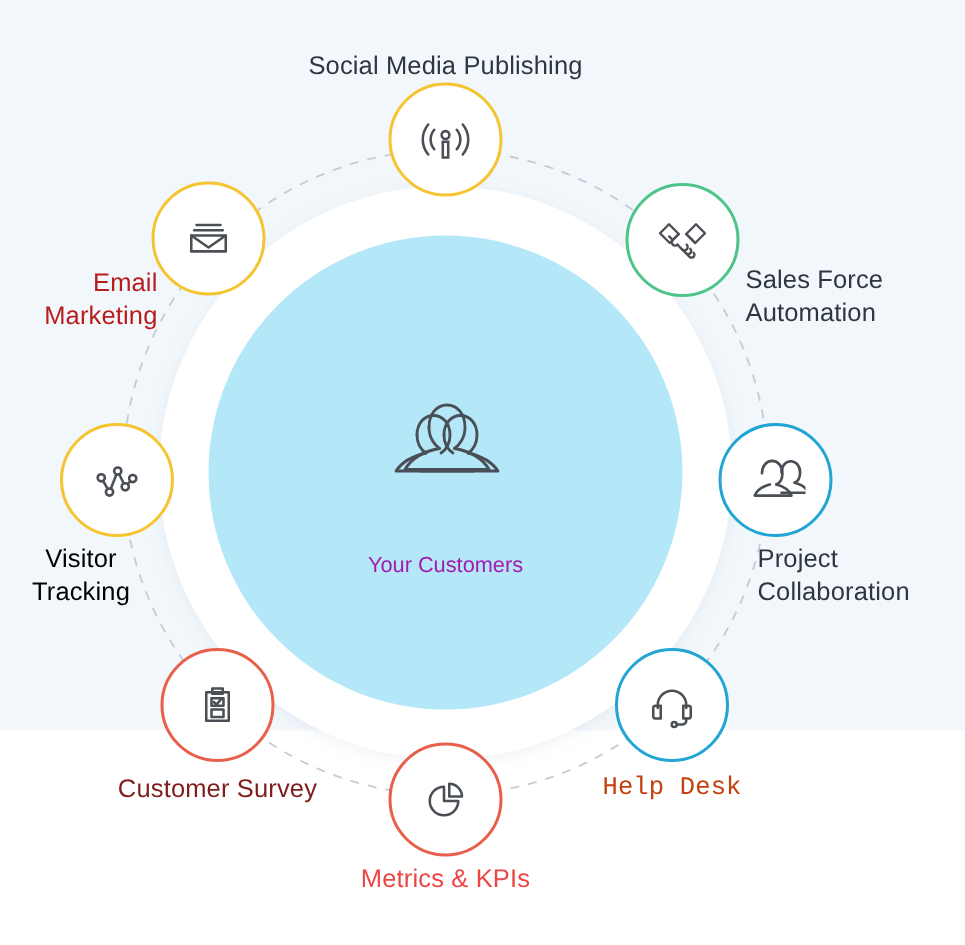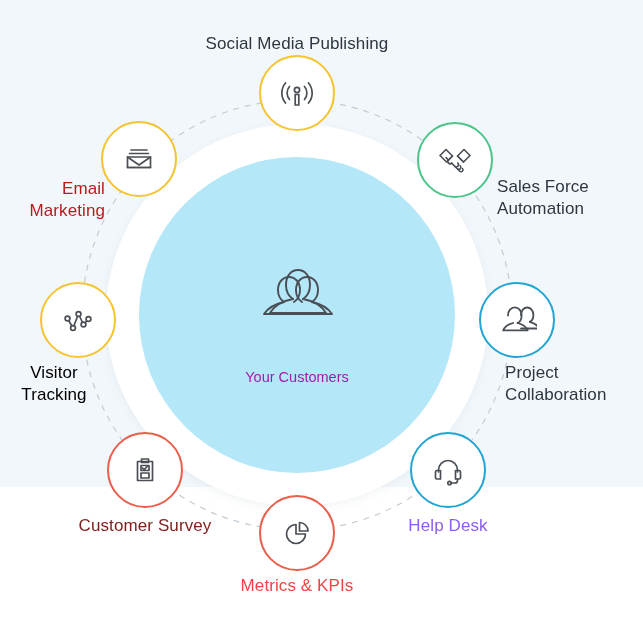--- a/index.html
+++ b/index.html
@@ -170,21 +170,21 @@
         <svg width="40" height="40" viewBox="0 0 40 40" fill="none" stroke="#4a4f56" stroke-width="1.7" stroke-linejoin="round" stroke-linecap="round">
           <path d="M10.5 22v-2a9.5 9.5 0 0 1 19 0v2"></path>
           <path d="M9 20.5h3.5v8.5H9a1.5 1.5 0 0 1-1.5-1.5v-5.5A1.5 1.5 0 0 1 9 20.5z"></path>
           <path d="M31 20.5h-3.5v8.5H31a1.5 1.5 0 0 0 1.5-1.5v-5.5a1.5 1.5 0 0 0-1.5-1.5z"></path>
           <path d="M29.5 29v1.5a2.5 2.5 0 0 1-2.5 2.5h-4"></path>
           <circle cx="21.5" cy="33" r="1.7"></circle>
         </svg>
       </span>
     </div>
   </div>
-  <div class="label center-x" style="left: 383px; top: 515px; width: 130px; color: #8b5cf6;">Help Desk</div>
+  <div class="label center-x" style="left: 383px; top: 515px; width: 130px; color: #c2410c; font-family: Liberation Mono, monospace;">Help Desk</div>
 
   <div class="node" style="left:479px; top:282px;">
     <div class="ring" style="border-color: rgb(34, 165, 212); height: 76px; width: 76px;">
       <span>
         <svg width="40" height="40" viewBox="0 0 40 40" fill="none" stroke="#4a4f56" stroke-width="1.8" stroke-linejoin="round" stroke-linecap="round">
           <path d="M24 15c0-4.5 2.8-7.5 6.2-7.5S36.4 10.5 36.4 15c0 3.6-1.8 6-3.6 6.8"></path>
           <path d="M32.8 21.8c4.6 1.2 7.8 3.4 9.2 6.7H24"></path>
           <path d="M11 15.5C11 10.6 14 7.3 17.8 7.3S24.6 10.6 24.6 15.5c0 4-2.1 6.6-4 7.5"></path>
           <path d="M20.6 23c5 1.3 8.6 3.8 10 7.4H6.2c1.4-3.6 5-6.1 10-7.4"></path>
         </svg>

